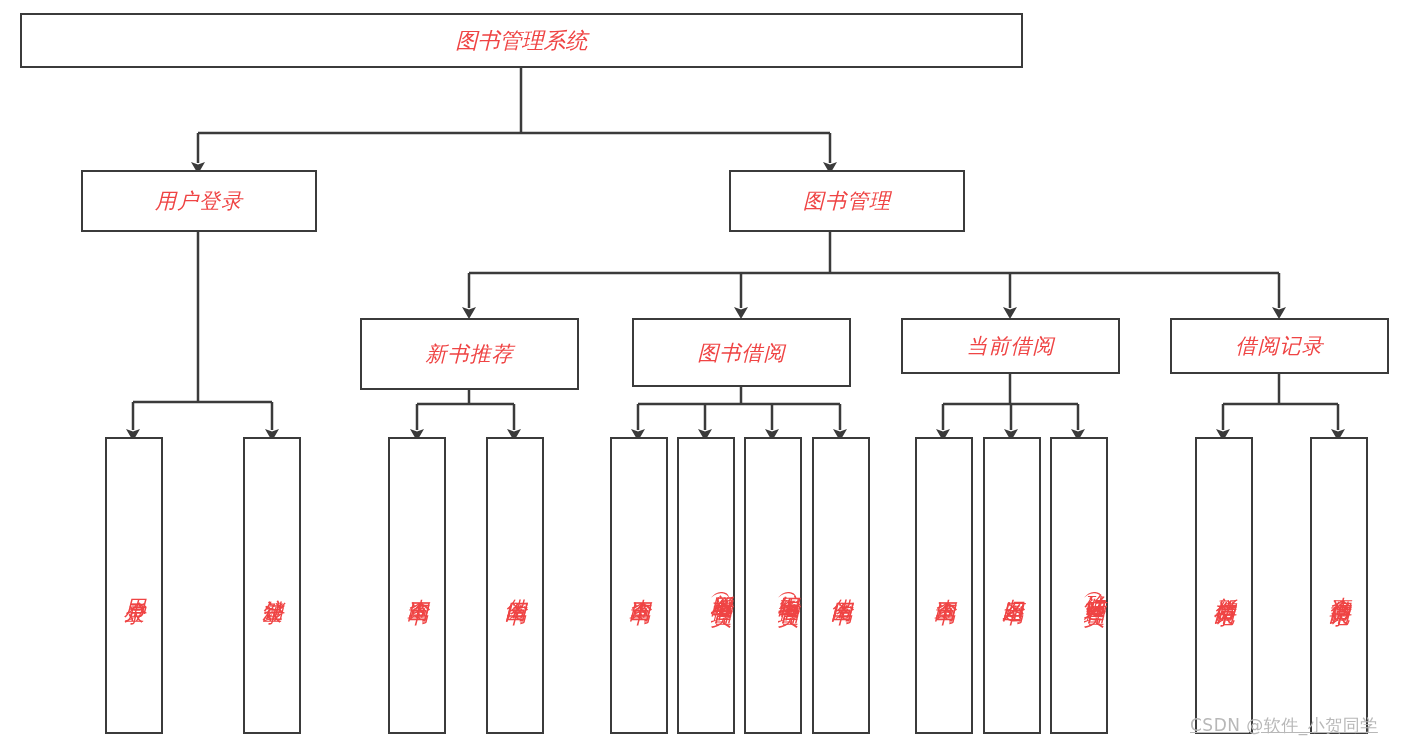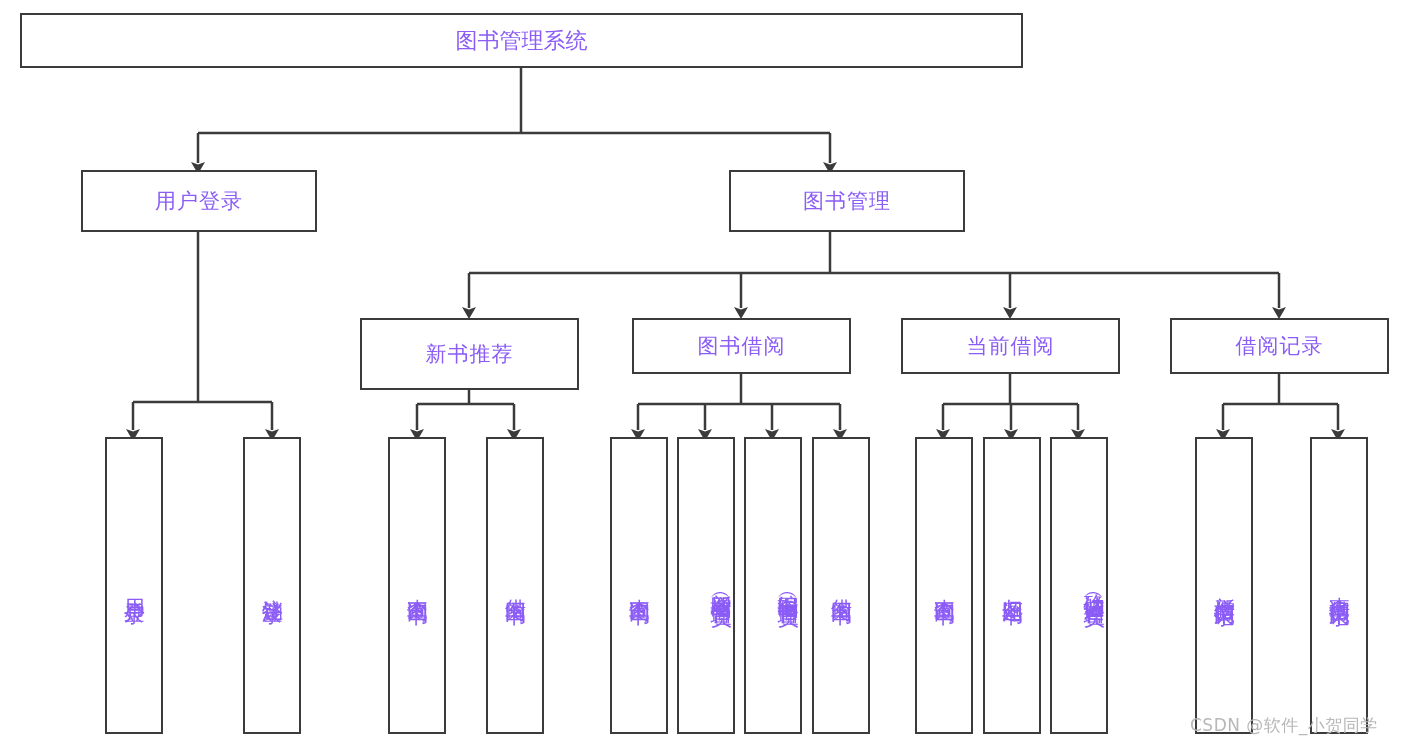--- a/index.html
+++ b/index.html
@@ -25,22 +25,23 @@
     pointer-events: none;
   }
   .node {
     position: absolute;
     box-sizing: border-box;
     background: #ffffff;
     border: 2.5px solid #3b3b3b;
     display: flex;
     align-items: center;
     justify-content: center;
-    color: #8b5cf6;
+    color: #ef4444;
     text-align: center;
+    font-style: italic;
   }
   .node.horiz {
     font-size: 21px;
     letter-spacing: 1px;
   }
   .node.root {
     font-size: 22px;
   }
   .node.vert {
     writing-mode: vertical-rl;
@@ -57,20 +58,21 @@
   }
   .label {
     display: block;
   }
   .watermark {
     position: absolute;
     color: #b8b8b8;
     font-size: 17px;
     letter-spacing: 0.5px;
     white-space: nowrap;
+    text-decoration: underline;
   }
 </style>
 </head>
 <body>
 
 <div id="canvas">
 
   <svg id="wires" viewBox="0 0 1405 747" xmlns="http://www.w3.org/2000/svg">
     <defs>
       <marker id="arrow" viewBox="0 0 12 14" refX="1" refY="7" markerWidth="12" markerHeight="14" orient="auto-start-reverse" markerUnits="userSpaceOnUse">
@@ -128,21 +130,21 @@
   <div class="node horiz" style="left:81px; top:170px; width:236px; height:62px;">
     <span class="label">用户登录</span>
   </div>
   <div class="node horiz" style="left:729px; top:170px; width:236px; height:62px;">
     <span class="label">图书管理</span>
   </div>
 
   <div class="node horiz" style="left:360px; top:318px; width:219px; height:72px;">
     <span class="label">新书推荐</span>
   </div>
-  <div class="node horiz" style="left:632px; top:318px; width:219px; height:56px;">
+  <div class="node horiz" style="left:632px; top:318px; width:219px; height:69px;">
     <span class="label">图书借阅</span>
   </div>
   <div class="node horiz" style="left:901px; top:318px; width:219px; height:56px;">
     <span class="label">当前借阅</span>
   </div>
   <div class="node horiz" style="left:1170px; top:318px; width:219px; height:56px;">
     <span class="label">借阅记录</span>
   </div>
 
   <div class="node vert" style="left:105px; top:437px; width:58px; height:297px; align-items:center;">

